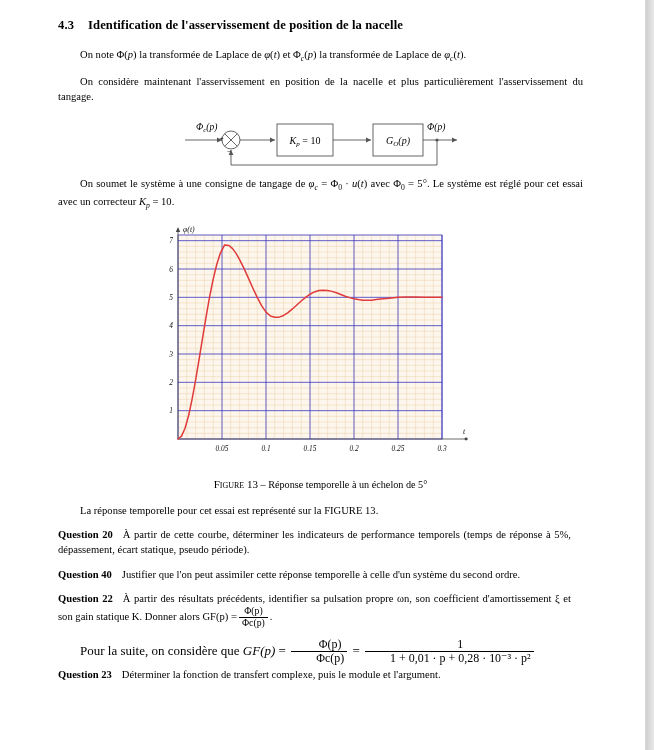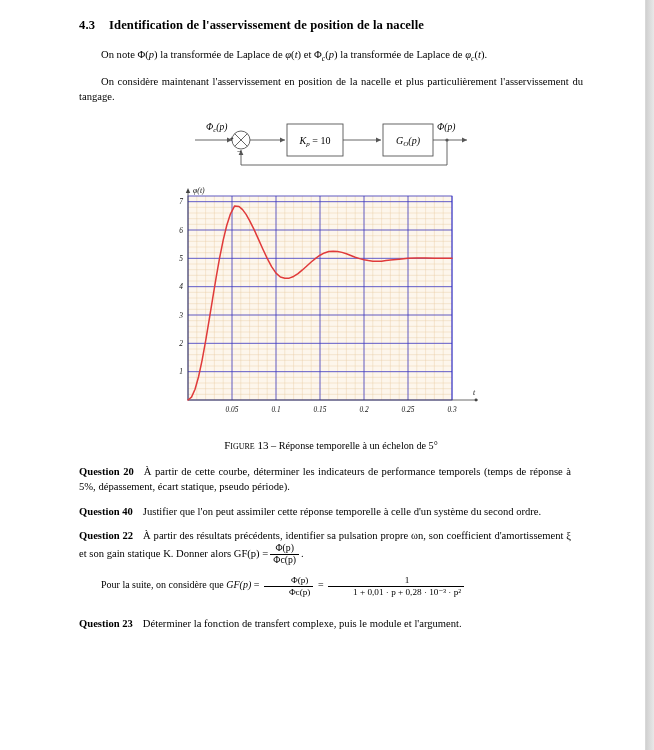--- a/index.html
+++ b/index.html
@@ -12,21 +12,21 @@
     height: 750px;
     overflow: hidden;
     font-family: "Liberation Serif", "DejaVu Serif", serif;
   }
   .page {
     position: relative;
     width: 646px;
     height: 750px;
     background: #ffffff;
     box-sizing: border-box;
-    padding: 18px 62px 0 79px;
+    padding: 18px 62px 0 58px;
     border-right: 1px solid #d8d8d8;
     overflow: hidden;
   }
   .page-shadow {
     position: absolute;
     top: 0; left: 646px;
     width: 8px; height: 750px;
     background: linear-gradient(to right, #d0d0d0, #e8e8e8);
   }
 
@@ -81,23 +81,23 @@
     line-height: 1.45;
     margin: 0 12px 9px 0;
     text-align: justify;
   }
   .question .qlabel {
     font-weight: bold;
     margin-right: 10px;
   }
 
   .formula-line {
-    font-size: 10px;
+    font-size: 13px;
     line-height: 1.45;
-    margin: 0 0 19px 0;
+    margin: 0 0 1px 0;
     text-indent: 22px;
   }
 
   .frac {
     display: inline-block;
     vertical-align: middle;
     text-align: center;
     font-size: 0.92em;
     line-height: 1.12;
     margin: 0 2px;
@@ -159,20 +159,23 @@
         <text x="48.5" y="26.5" font-size="7.5">+</text>
         <text x="56" y="40" font-size="8">−</text>
         <text x="134" y="30" font-size="10" font-style="italic" text-anchor="middle">K<tspan font-size="7" dy="2">p</tspan><tspan dy="-2" font-style="normal"> = 10</tspan></text>
         <text x="227" y="30" font-size="10" font-style="italic" text-anchor="middle">G<tspan font-size="7" dy="2">O</tspan><tspan dy="-2">(p)</tspan></text>
         <text x="256" y="16" font-size="9.5" font-style="italic">Φ(p)</text>
       </g>
     </svg>
   </div>
 
 
+  <p class="para">
+    On soumet le système à une consigne de tangage de <span class="mathvar">φ<sub>c</sub></span> = Φ<sub>0</sub> · <span class="mathvar">u</span>(<span class="mathvar">t</span>) avec Φ<sub>0</sub> = 5°. Le système est réglé pour cet essai avec un correcteur <span class="mathvar">K<sub>p</sub></span> = 10.
+  </p>
 
   <div class="chart-wrap">
     <svg id="chart-svg" width="330" height="250" viewBox="0 0 330 250">
         <rect x="22" y="14" width="264" height="204" fill="#fdf6ec"></rect>
         <g stroke="#e8c9a0" stroke-width="0.4">
           <line x1="22" y1="14" x2="22" y2="218"></line>
           <line x1="30.8" y1="14" x2="30.8" y2="218"></line>
           <line x1="39.6" y1="14" x2="39.6" y2="218"></line>
           <line x1="48.400000000000006" y1="14" x2="48.400000000000006" y2="218"></line>
           <line x1="57.2" y1="14" x2="57.2" y2="218"></line>
@@ -282,20 +285,23 @@
         <text x="307" y="213" font-family="Liberation Serif, serif" font-size="7.8" fill="#111" font-style="italic">t</text>
       </svg>
   </div>
 
   <div class="caption" style="">
     <span class="fg">Figure 13</span>
     <span>–</span>
     <span>Réponse temporelle à un échelon de 5°</span>
   </div>
 
+  <p class="para">
+    La réponse temporelle pour cet essai est représenté sur la FIGURE 13.
+  </p>
 
   <p class="question">
     <span class="qlabel">Question 20</span><span>À partir de cette courbe, déterminer les indicateurs de performance temporels (temps de réponse à 5%, dépassement, écart statique, pseudo période).</span>
   </p>
 
   <p class="question">
     <span class="qlabel">Question 40</span><span>Justifier que l'on peut assimiler cette réponse temporelle à celle d'un système du second ordre.</span>
   </p>
 
   <p class="question">

